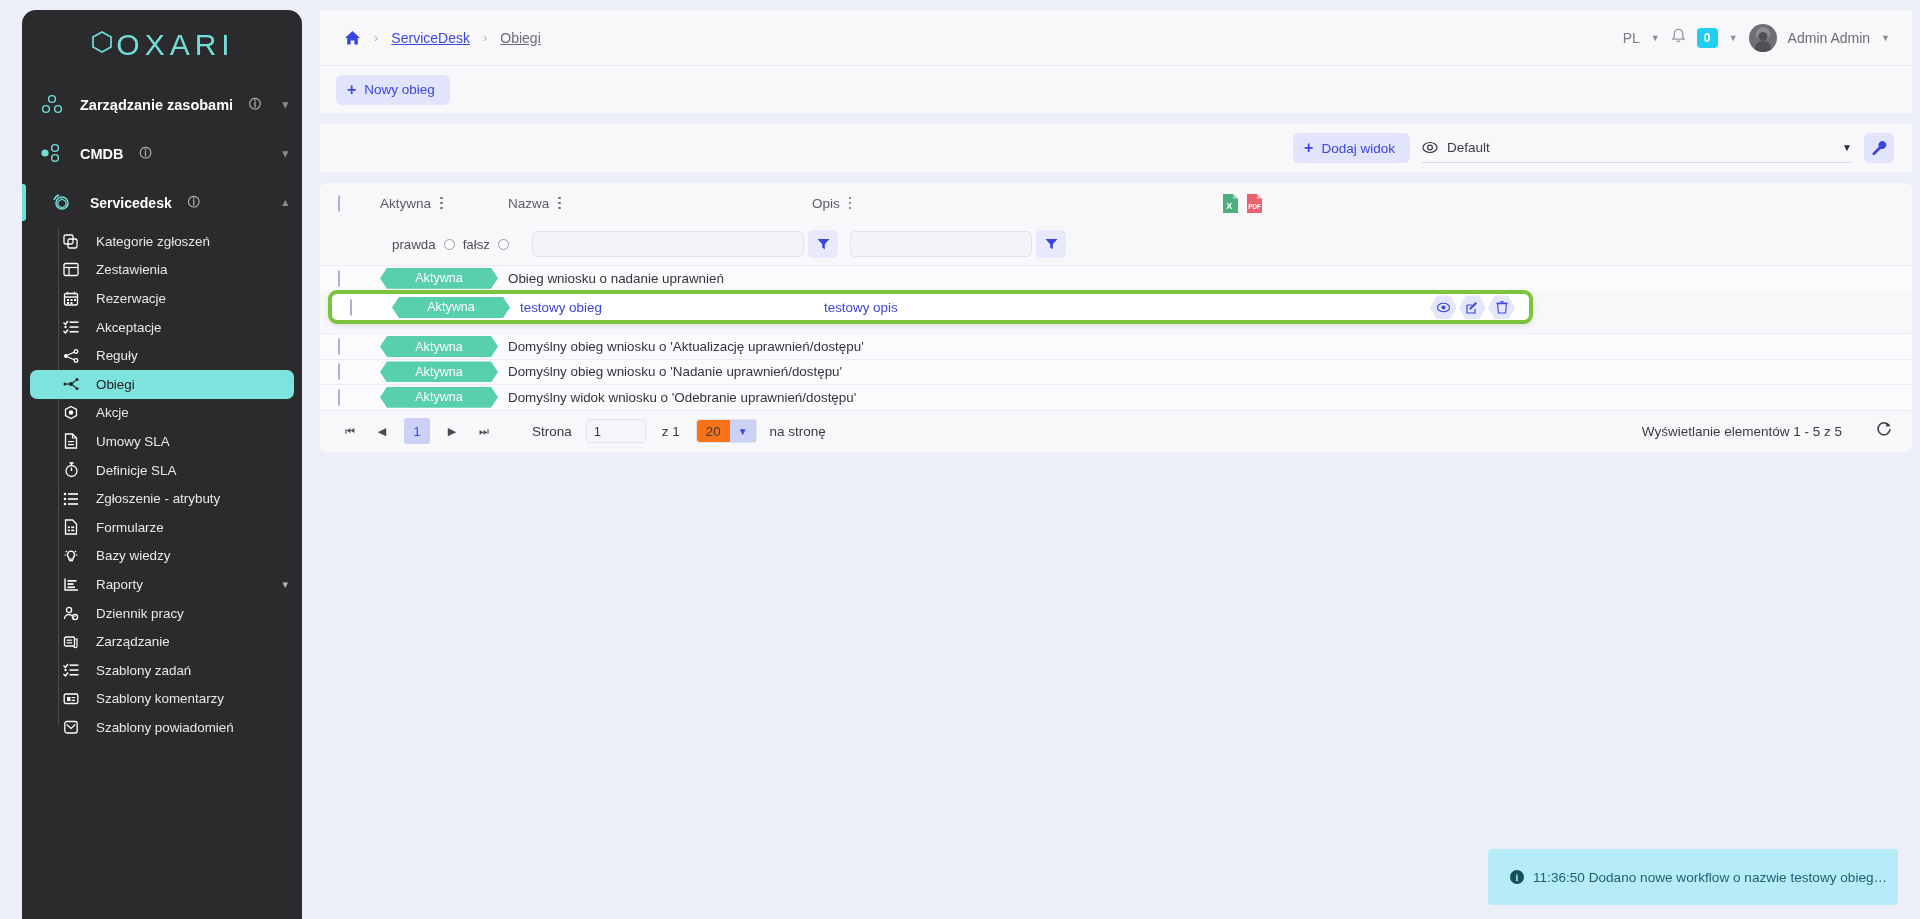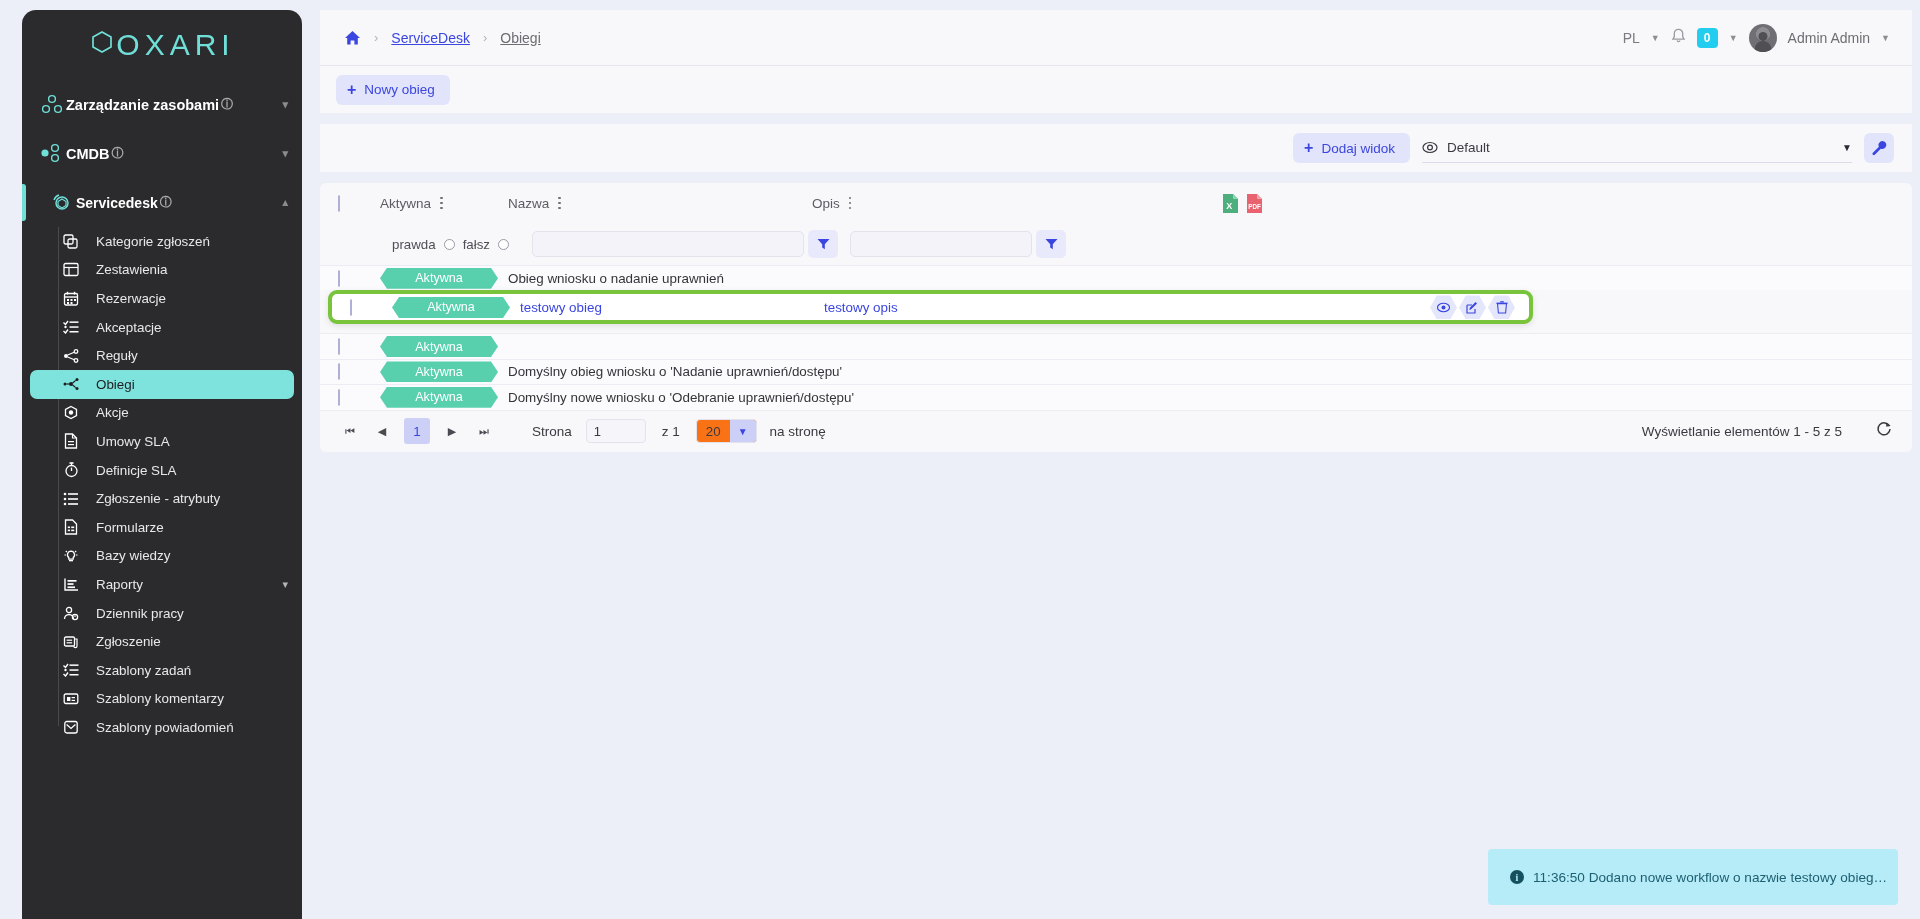--- a/index.html
+++ b/index.html
@@ -19,21 +19,21 @@
   }
   #logo-wrap {
     height: 70px; display: flex; align-items: center; justify-content: center;
   }
   .logo-text {
     color: #6fdfd8; font-size: 30px; letter-spacing: 5px; font-weight: 300;
     display: flex; align-items: center; gap: 1px;
   }
   .hexgon { display:inline-block; }
   .nav-group {
-    display: flex; align-items: center; 
+    display: flex; align-items: center; gap: 14px;
     height: 49px; padding: 0 14px 0 16px; color: #ffffff;
     font-size: 14.5px; font-weight: bold; cursor: pointer;
     position: relative;
     text-align: center;
   }
   .nav-group .ic { width: 28px; height: 26px; flex: 0 0 28px; display:flex; align-items:center; justify-content:center; }
   .nav-group .chev { margin-left: auto; color:#8b8b8e; font-size: 11px; }
   .nav-group.active-parent::before {
     content:''; position:absolute; left:0; top:6px; bottom:6px; width:4px;
     background:#6fdfd8; border-radius: 0 3px 3px 0;
@@ -467,21 +467,21 @@
       <span class="ic">
           <svg width="16" height="14" viewBox="0 0 16 14">
             <rect x="1.5" y="2" width="10" height="9" rx="1.3" fill="none" stroke="#fff" stroke-width="1.3"></rect>
             <path d="M11.5 4 h2.5 v7 a1.6 1.6 0 0 1 -3.2 0" fill="none" stroke="#fff" stroke-width="1.2"></path>
             <g fill="#fff">
               <rect x="3.6" y="4.6" width="5.5" height="1.2"></rect>
               <rect x="3.6" y="7.2" width="5.5" height="1.2"></rect>
             </g>
           </svg>
         </span>
-      <span class="lbl">Zgłoszenie</span>
+      <span class="lbl">Zarządzanie</span>
     </div>
     <div class="sub-item">
       <span class="ic">
           <svg width="16" height="14" viewBox="0 0 16 14">
             <g stroke="#fff" stroke-width="1.4" fill="none">
               <path d="M0.5 2.5 L2.5 4.5 L5 1"></path>
               <path d="M0.5 11 L2.5 13 L5 9.5"></path>
             </g>
             <g fill="#fff">
               <rect x="6.5" y="1.4" width="9" height="1.5"></rect>
@@ -695,36 +695,37 @@
             </svg>
         </span>
       </div>
     </div>
 
     <div class="trow" style="margin-top:9px;">
       <div class="c-sel"><span class="chk"></span></div>
       <div class="c-akt">
           <span class="badge-akt">Aktywna</span>
         </div>
+      <div class="cell-name" style="flex:0 0 600px;">Domyślny obieg wniosku o 'Aktualizację uprawnień/dostępu'</div>
     </div>
 
     <div class="trow">
       <div class="c-sel"><span class="chk"></span></div>
       <div class="c-akt">
           <span class="badge-akt">Aktywna</span>
         </div>
       <div class="cell-name" style="flex:0 0 600px;">Domyślny obieg wniosku o 'Nadanie uprawnień/dostępu'</div>
     </div>
 
     <div class="trow">
       <div class="c-sel"><span class="chk"></span></div>
       <div class="c-akt">
           <span class="badge-akt">Aktywna</span>
         </div>
-      <div class="cell-name" style="flex:0 0 600px;">Domyślny nowe wniosku o 'Odebranie uprawnień/dostępu'</div>
+      <div class="cell-name" style="flex:0 0 600px;">Domyślny widok wniosku o 'Odebranie uprawnień/dostępu'</div>
     </div>
 
     <div class="pager">
       <span class="pbtn">⏮</span>
       <span class="pbtn" style="margin-left:8px;">◀</span>
       <span class="pnum" style="margin-left:10px;">1</span>
       <span class="pbtn" style="margin-left:10px;">▶</span>
       <span class="pbtn" style="margin-left:8px;">⏭</span>
       <span style="margin-left:36px;">Strona</span>
       <input class="pinput" style="margin-left: 14px;" value="1">

